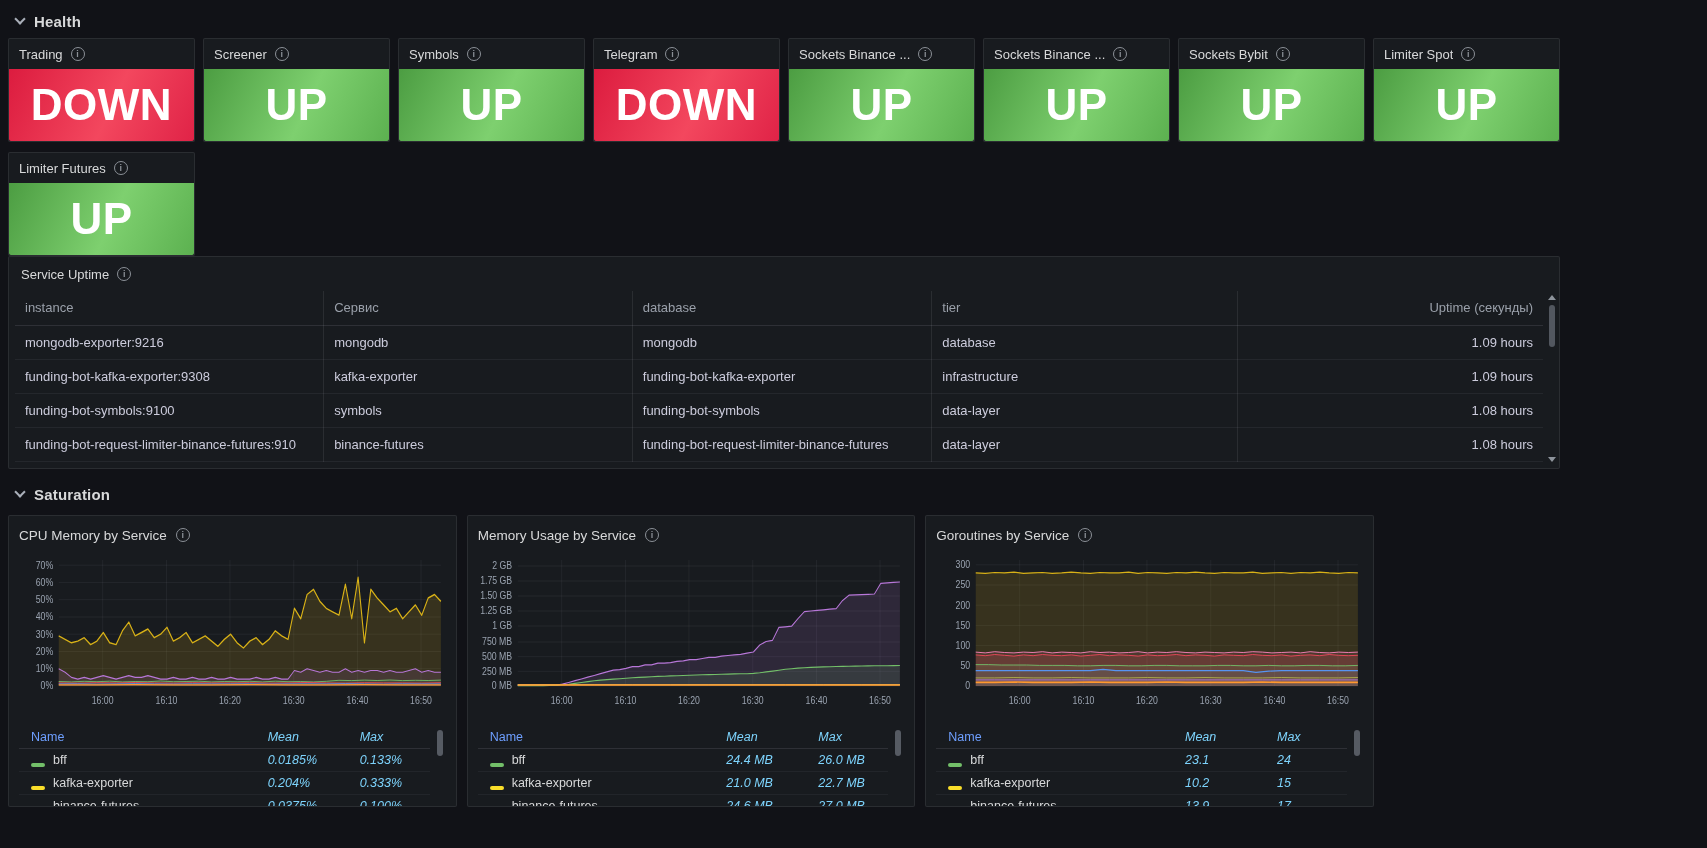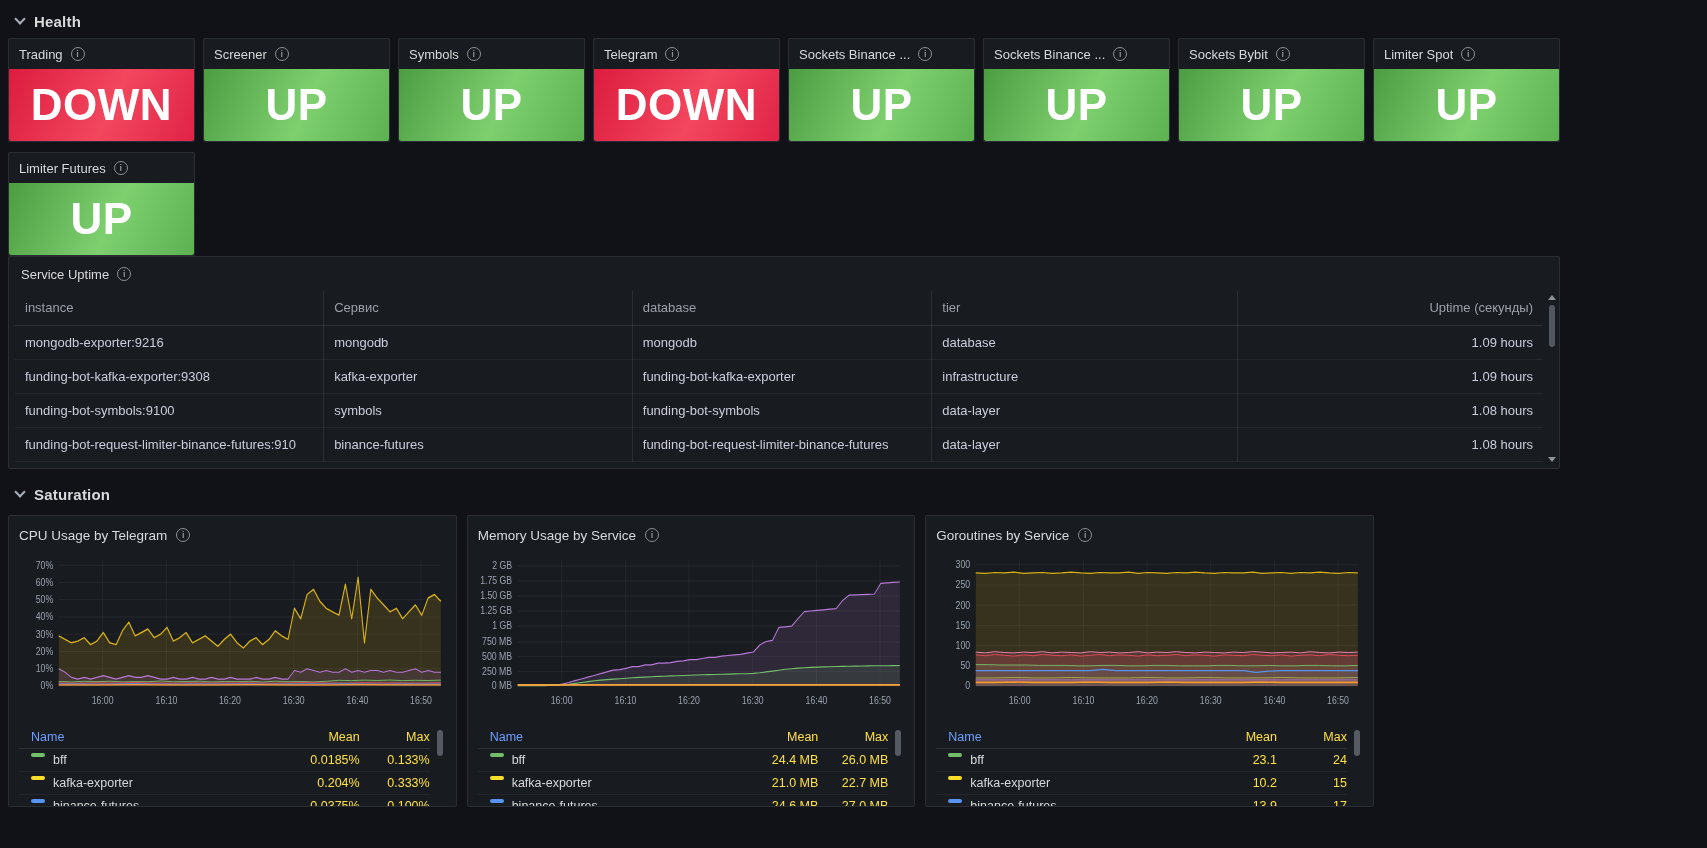--- a/index.html
+++ b/index.html
@@ -49,23 +49,23 @@
   .chart-panel { display:flex; flex-direction:column; padding:6px 10px 6px; overflow:hidden; }
   .chart-head { height:26px; display:flex; align-items:center; gap:9px; flex:none; }
   .chart-head .panel-title { font-size:13.5px; }
   svg.plot { width:100%; height:158px; flex:none; margin-top:6px; }
   svg.plot text.ax { font:11px "Liberation Sans",sans-serif; fill:#9aa3b0; }
   .legend { position:relative; margin-top:14px; padding-right:16px; flex:1; }
   .legend-grid { display:grid; grid-template-columns:1fr 92px 70px; align-items:center; height:23px;
     border-bottom:1px solid rgba(204,204,220,.06); }
   .legend-grid.hdr { border-bottom:1px solid rgba(204,204,220,.12); }
   .legend-grid span { font-size:12.5px; }
-  .lg-name { display:flex; align-items:flex-start; gap:8px; padding-left:12px; color:#d8d9da; cursor:pointer; }
+  .lg-name { display:flex; align-items:flex-end; gap:8px; padding-left:12px; color:#d8d9da; cursor:pointer; }
   .lg-hdr { color:#6e9fff; font-weight:500; cursor:pointer; }
-  .lg-val { text-align:right; color:#fde047; }
+  .lg-val { color:#7dd3fc;font-style:italic; }
   .swatch { width:14px; height:4px; border-radius:2px; display:inline-block; flex:none; }
   .lg-scroll { position:absolute; right:2px; top:2px; bottom:2px; width:8px; }
   .lg-scroll .thumb { width:6px; height:26px; margin:2px auto 0; background:#565b63; border-radius:3px; }
 </style>
 </head>
 <body>
 
 <div class="page">
 
   <div class="row-header">
@@ -195,21 +195,21 @@
   </div>
 
   <div class="row-header" style="margin-top:10px;">
     <span class="chev"></span>
     <span class="row-title">Saturation</span>
   </div>
 
   <div class="charts-row" id="charts-row">
       <div class="panel chart-panel">
         <div class="chart-head">
-          <span class="panel-title">CPU Usage by Telegram</span>
+          <span class="panel-title">CPU Memory by Service</span>
           <span class="info-icon">i</span>
         </div>
         <svg class="plot" viewBox="0 0 537 158" preserveAspectRatio="none">
           <line x1="105.3" y1="6" x2="105.3" y2="132.0" stroke="rgba(204,204,220,0.07)"></line>
           <text class="ax" x="105.3" y="150" text-anchor="middle">16:00</text>
           <line x1="185.6" y1="6" x2="185.6" y2="132.0" stroke="rgba(204,204,220,0.07)"></line>
           <text class="ax" x="185.6" y="150" text-anchor="middle">16:10</text>
           <line x1="265.5" y1="6" x2="265.5" y2="132.0" stroke="rgba(204,204,220,0.07)"></line>
           <text class="ax" x="265.5" y="150" text-anchor="middle">16:20</text>
           <line x1="345.8" y1="6" x2="345.8" y2="132.0" stroke="rgba(204,204,220,0.07)"></line>

